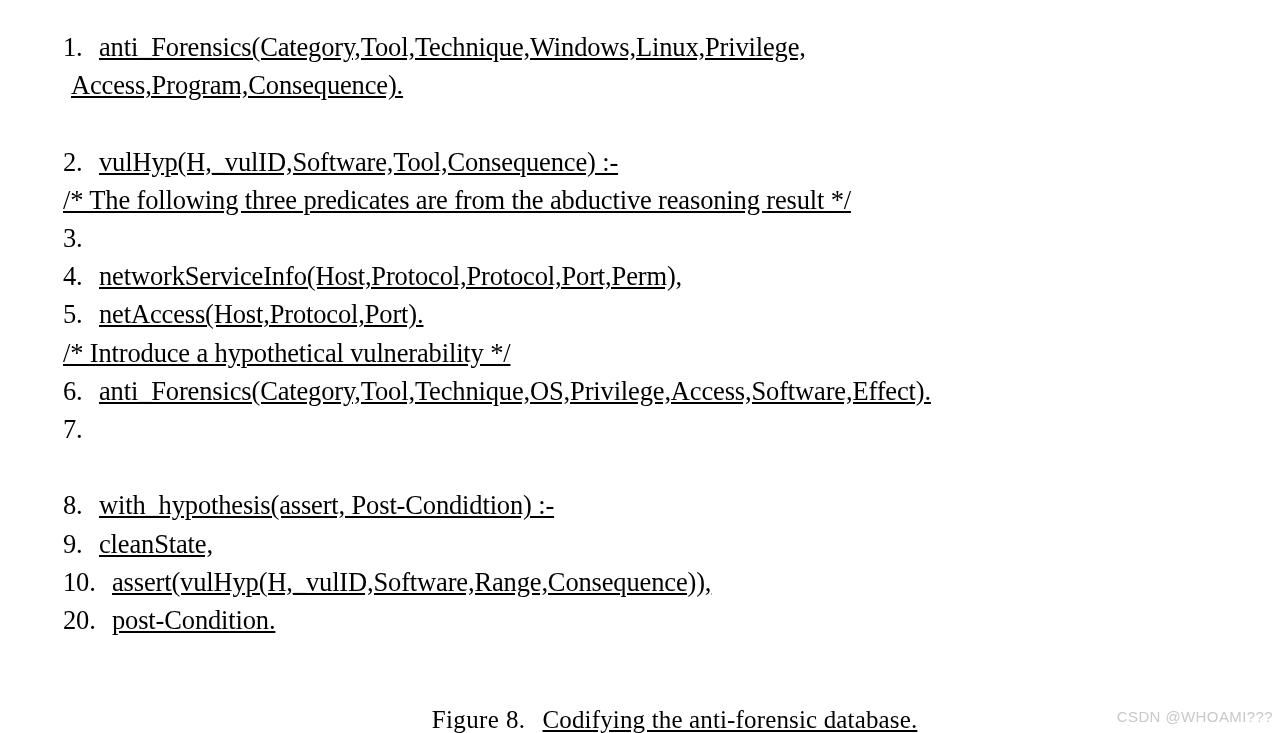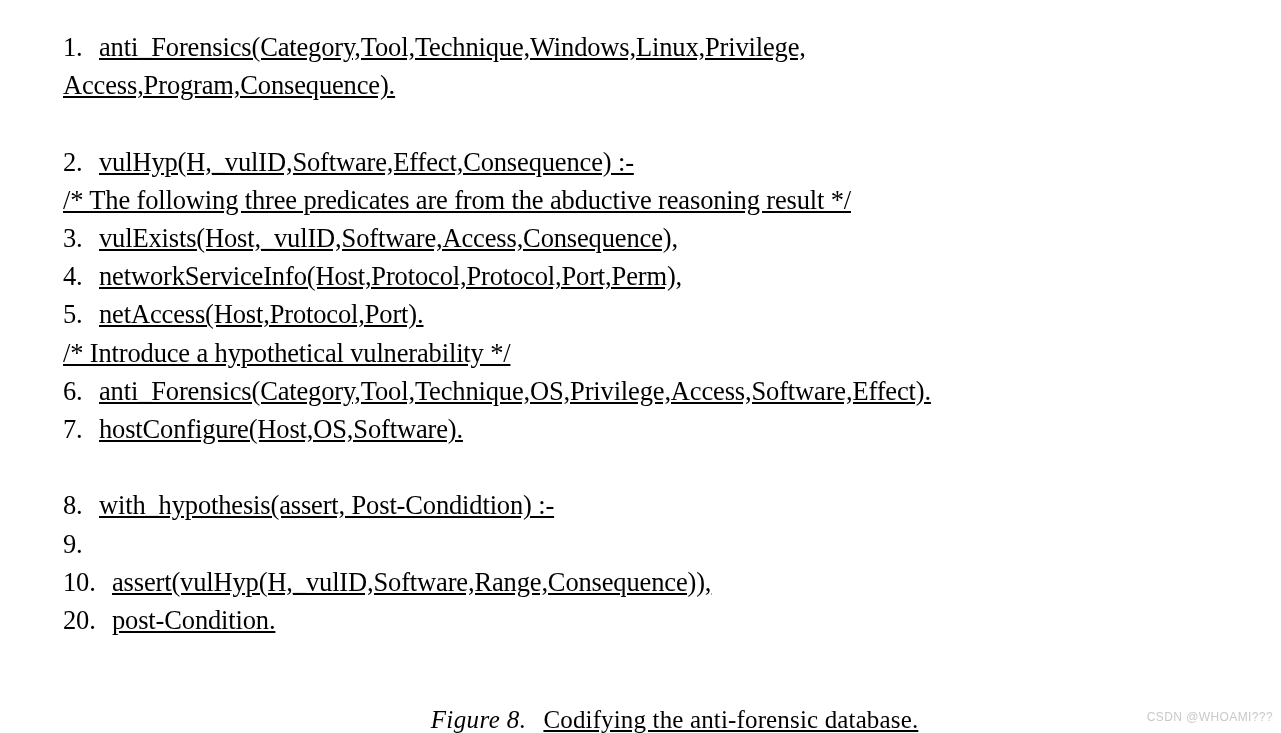--- a/index.html
+++ b/index.html
@@ -61,59 +61,58 @@
   }
 
    comment lines are set slightly looser (LaTeX justification) */
   .comment .body-text {
     letter-spacing: 0.55px;
     word-spacing: 2.0px;
   }
 
   
   .continuation .body-text {
-    margin-left: 0;
+    margin-left: 8px;
   }
 
   .spacer {
     height: 38.2px;
   }
 
   
   .caption {
     position: absolute;
     top: 672px;
     left: 0;
     width: 1281px;
     text-align: center;
     font-size: 25px;
     line-height: 32px;
     white-space: pre;
   }
   .caption .fig-label {
-    font-style: italic;
     letter-spacing: 0.4px;
     margin-left: 43px;
   }
   .caption .fig-gap {
     display: inline-block;
     width: 17px;
   }
   .caption .fig-text {
     letter-spacing: 0.15px;
     text-decoration: underline;
   }
 
   
   .watermark {
     position: absolute;
     right: 8px;
     bottom: 6px;
     font-family: "Liberation Sans", "DejaVu Sans", sans-serif;
-    font-size: 12px;
+    font-size: 15px;
     line-height: 20px;
     color: #c9c9c9;
     letter-spacing: 0.4px;
     white-space: pre;
     user-select: none;
   }
 </style>
 </head>
 <body>
 
@@ -125,59 +124,59 @@
       <span class="ln">1.</span><span class="body-text">anti_Forensics(Category,Tool,Technique,Windows,Linux,Privilege,</span>
     </div>
 
     <div class="code-line continuation">
       <span class="ln blank"></span><span class="body-text">Access,Program,Consequence).</span>
     </div>
 
     <div class="spacer"></div>
 
     <div class="code-line">
-      <span class="ln">2.</span><span class="body-text">vulHyp(H,_vulID,Software,Effect,Consequence) :-</span>
+      <span class="ln">2.</span><span class="body-text">vulHyp(H,_vulID,Software,Tool,Consequence) :-</span>
     </div>
 
     <div class="code-line comment">
       <span class="ln blank"></span><span class="body-text">/* The following three predicates are from the abductive reasoning result */</span>
     </div>
 
     <div class="code-line">
-      <span class="ln">3.</span><span class="body-text">vulExists(Host,_vulID,Software,Access,Consequence),</span>
+      <span class="ln">3.</span>
     </div>
 
     <div class="code-line">
       <span class="ln">4.</span><span class="body-text">networkServiceInfo(Host,Protocol,Protocol,Port,Perm),</span>
     </div>
 
     <div class="code-line">
       <span class="ln">5.</span><span class="body-text">netAccess(Host,Protocol,Port).</span>
     </div>
 
     <div class="code-line comment">
       <span class="ln blank"></span><span class="body-text">/* Introduce a hypothetical vulnerability */</span>
     </div>
 
     <div class="code-line">
       <span class="ln">6.</span><span class="body-text">anti_Forensics(Category,Tool,Technique,OS,Privilege,Access,Software,Effect).</span>
     </div>
 
     <div class="code-line">
-      <span class="ln">7.</span><span class="body-text">hostConfigure(Host,OS,Software).</span>
+      <span class="ln">7.</span>
     </div>
 
     <div class="spacer"></div>
 
     <div class="code-line">
       <span class="ln">8.</span><span class="body-text">with_hypothesis(assert, Post-Condidtion) :-</span>
     </div>
 
     <div class="code-line">
-      <span class="ln">9.</span>
+      <span class="ln">9.</span><span class="body-text">cleanState,</span>
     </div>
 
     <div class="code-line">
       <span class="ln wide">10.</span><span class="body-text">assert(vulHyp(H,_vulID,Software,Range,Consequence)),</span>
     </div>
 
     <div class="code-line">
       <span class="ln wide">20.</span><span class="body-text">post-Condition.</span>
     </div>
 

